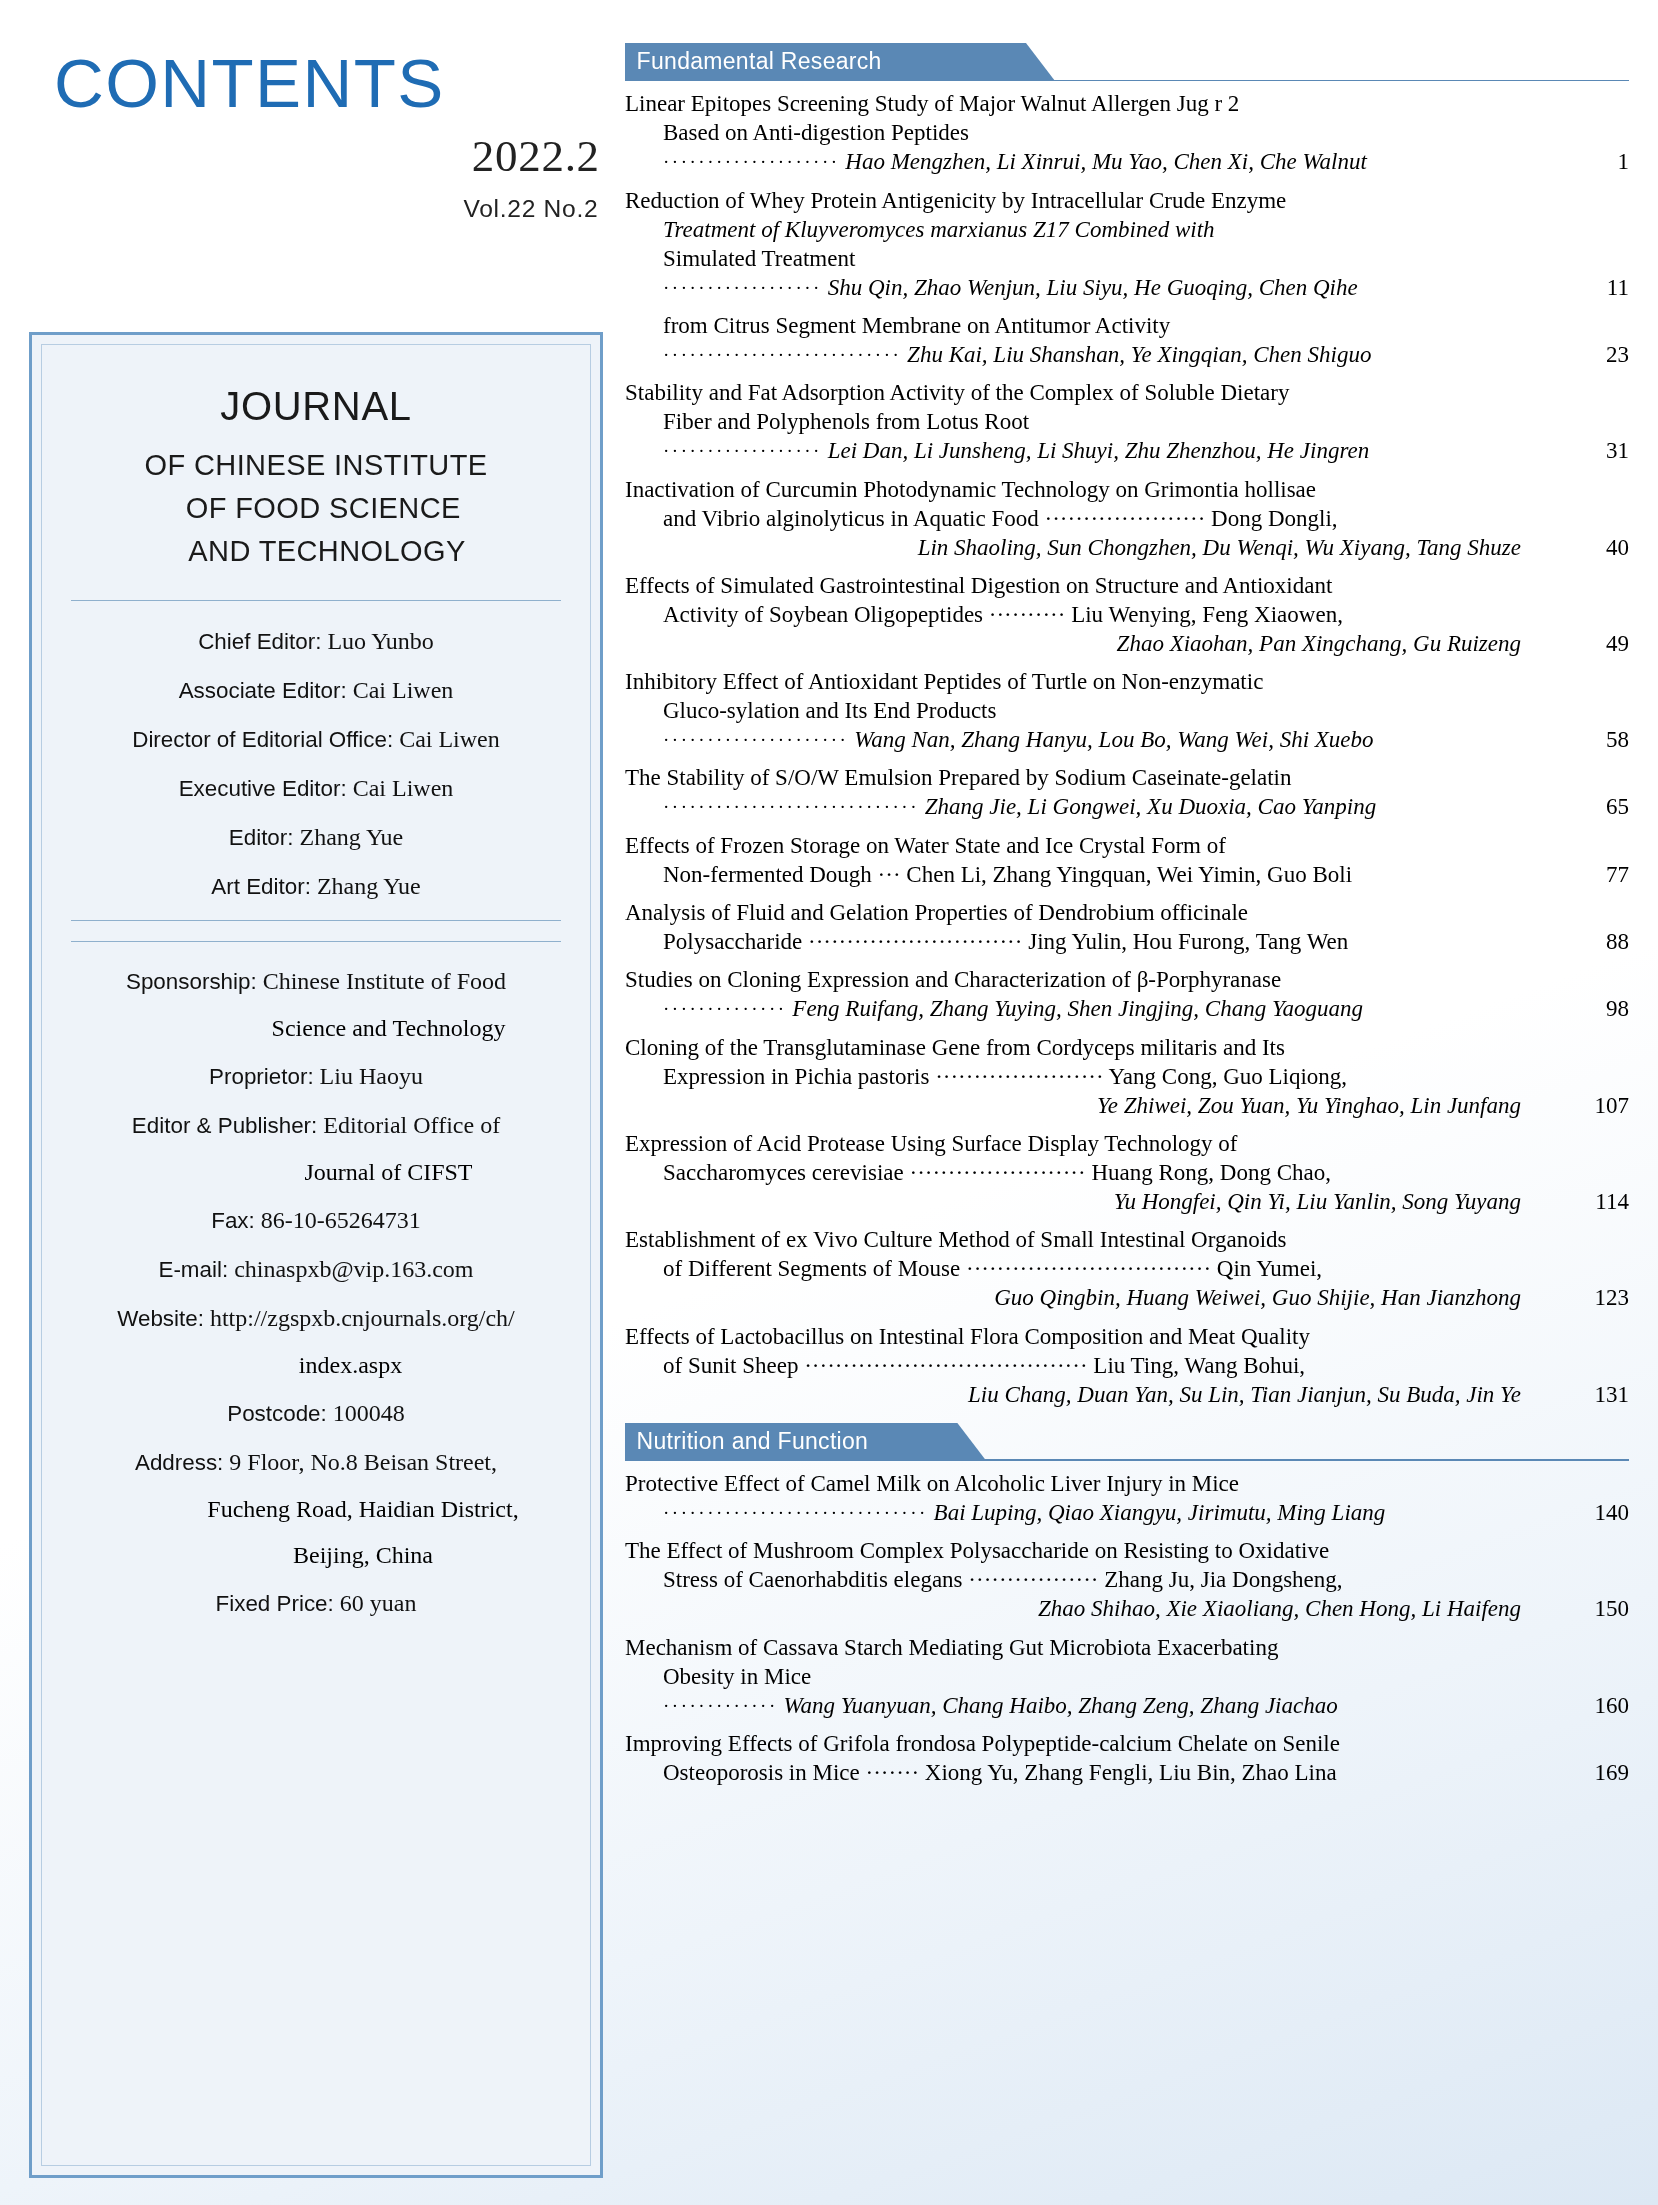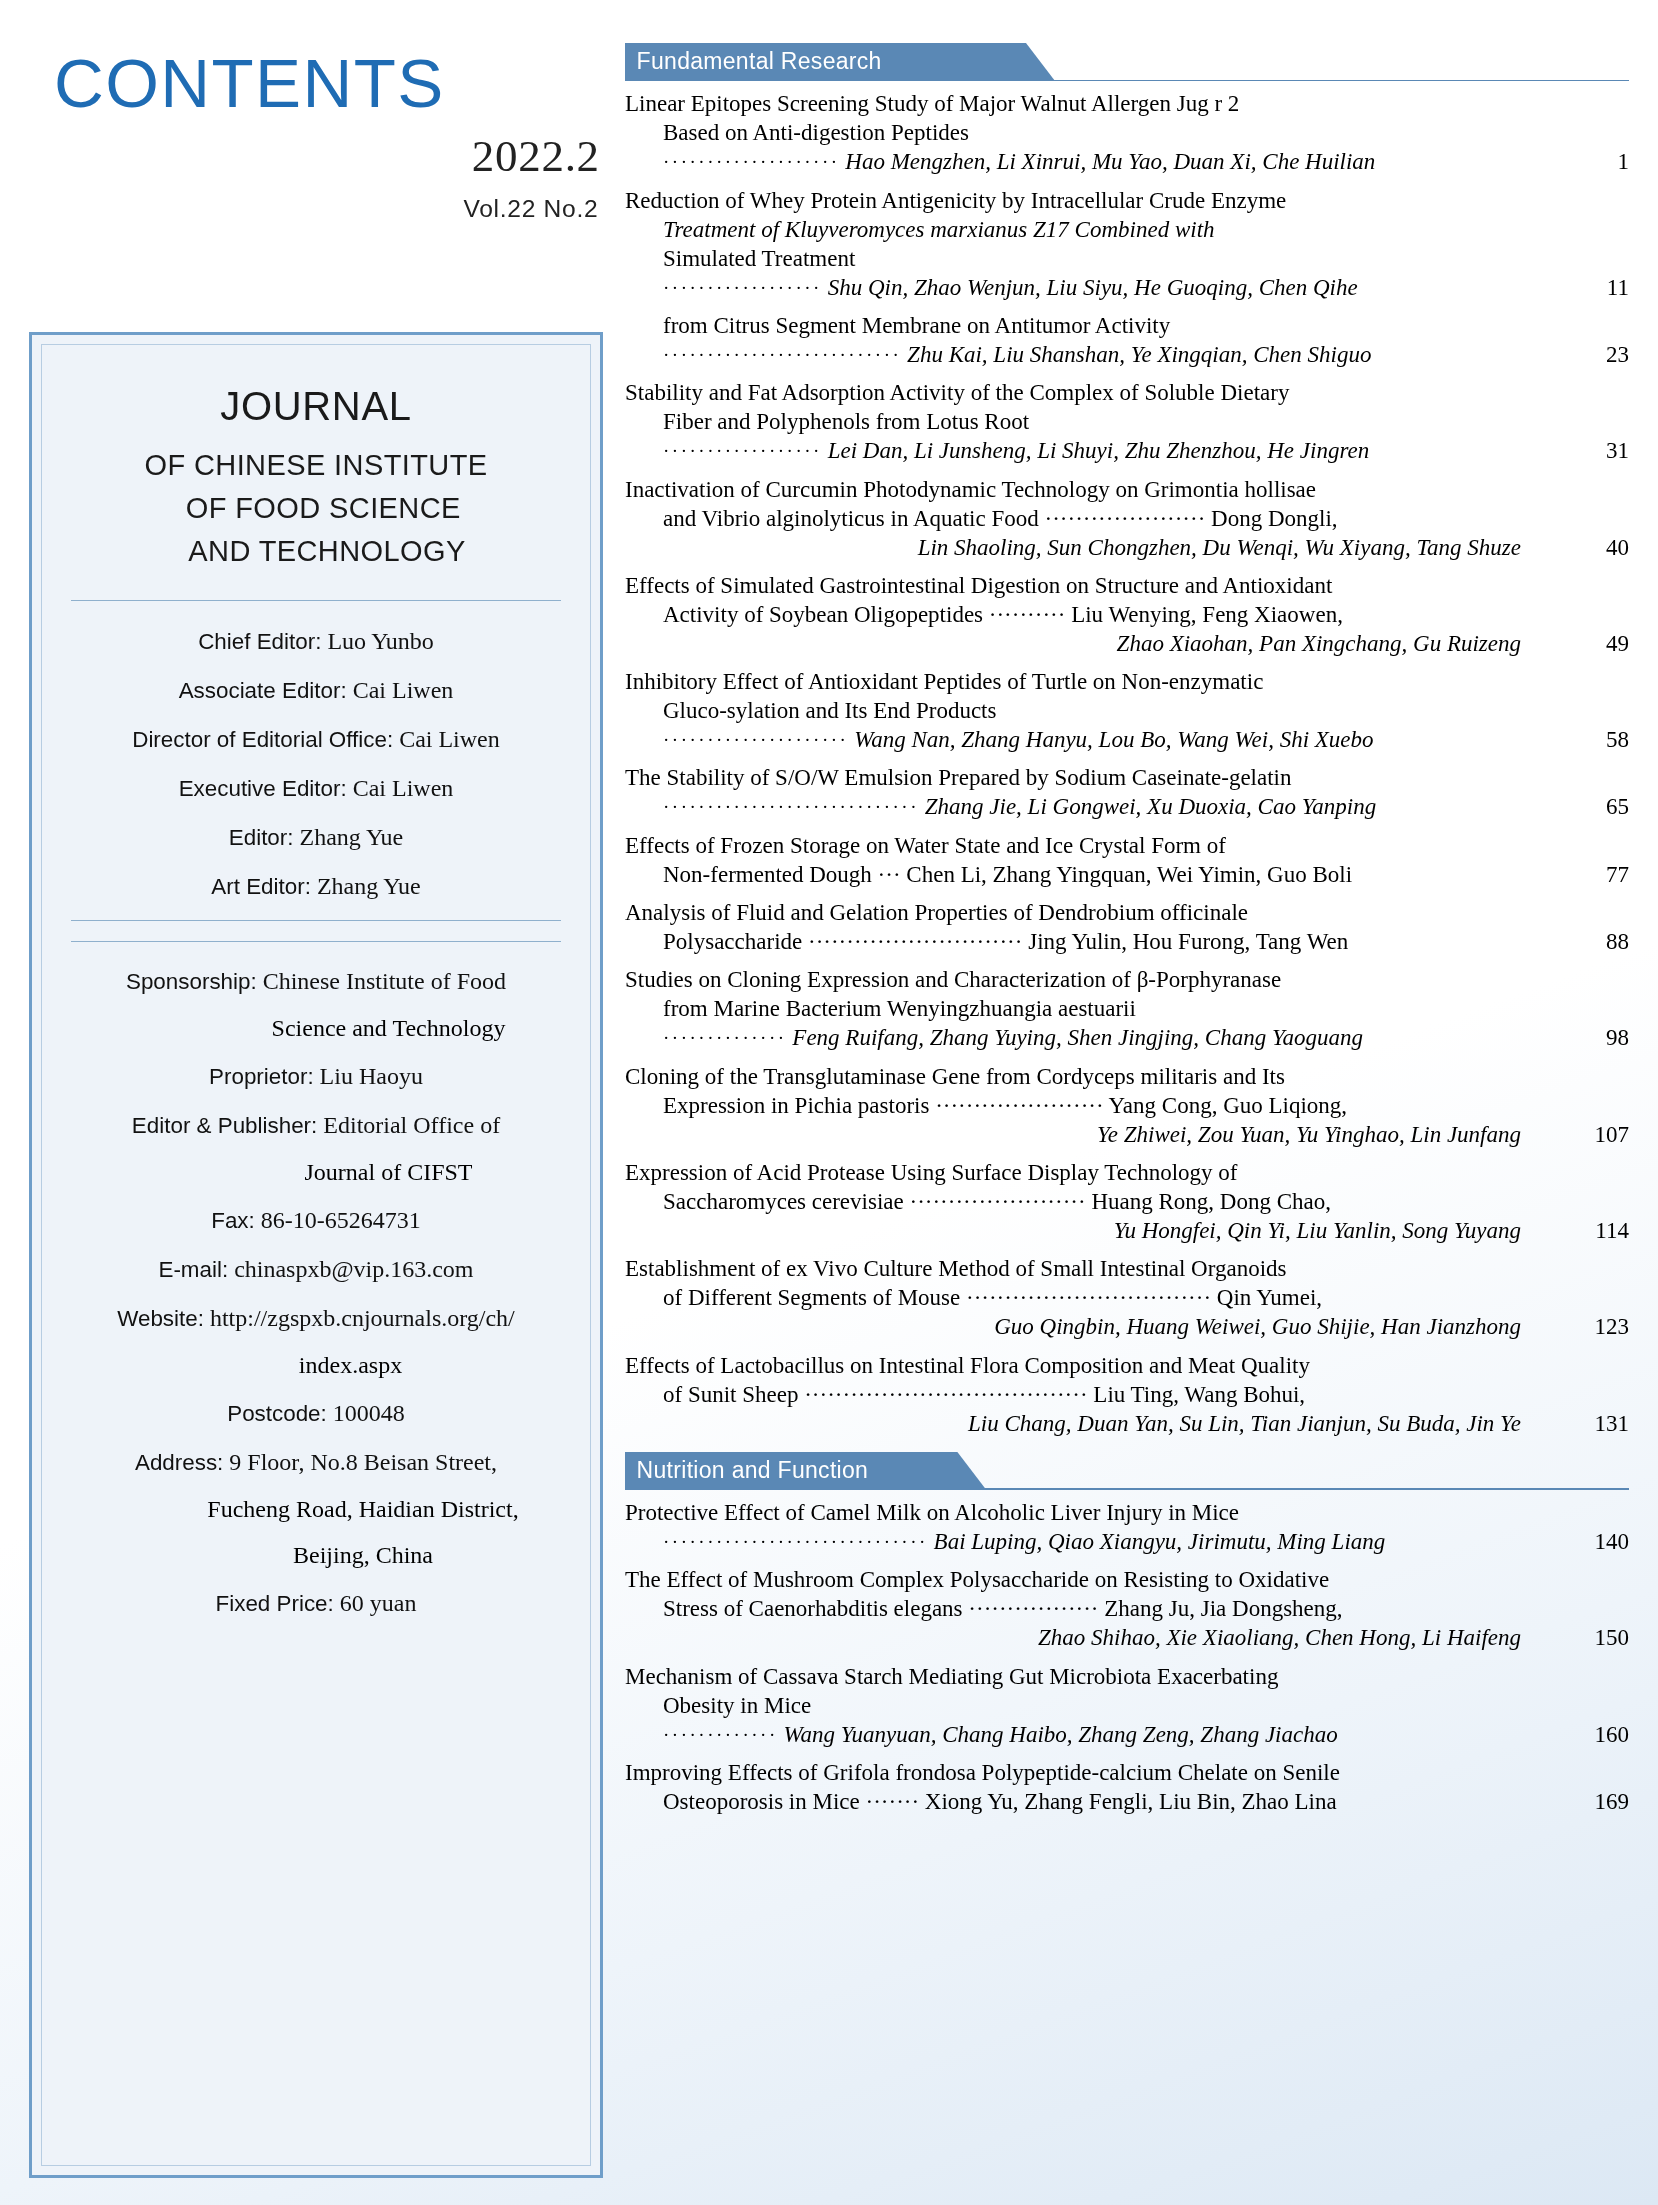--- a/index.html
+++ b/index.html
@@ -259,21 +259,21 @@
     <div class="section-banner">
       <div class="bg"></div>
       <div class="txt">Fundamental Research</div>
       <div class="underline"></div>
     </div>
 
     <div class="entry">
       <span class="ln">Linear Epitopes Screening Study of Major Walnut Allergen Jug r 2</span>
       <span class="ln i1">Based on Anti-digestion Peptides</span>
       <div class="rowflex">
-        <div class="body ln i1"><span class="dots">····················</span> <span class="auth">Hao Mengzhen, Li Xinrui, Mu Yao, Duan Xi, Che Huilian</span></div>
+        <div class="body ln i1"><span class="dots">····················</span> <span class="auth">Hao Mengzhen, Li Xinrui, Mu Yao, Chen Xi, Che Walnut</span></div>
         <div class="pgs">1</div>
       </div>
     </div>
 
     <div class="entry">
       <span class="ln">Reduction of Whey Protein Antigenicity by Intracellular Crude Enzyme</span>
       <span class="ln i1 it">Treatment of Kluyveromyces marxianus Z17 Combined with</span>
       <span class="ln i1">Simulated Treatment</span>
       <div class="rowflex">
         <div class="body ln i1"><span class="dots">··················</span> <span class="auth">Shu Qin, Zhao Wenjun, Liu Siyu, He Guoqing, Chen Qihe</span></div>
@@ -344,21 +344,20 @@
     <div class="entry">
       <span class="ln">Analysis of Fluid and Gelation Properties of Dendrobium officinale</span>
       <div class="rowflex">
         <div class="body ln i1">Polysaccharide ···························· Jing Yulin, Hou Furong, Tang Wen</div>
         <div class="pgs">88</div>
       </div>
     </div>
 
     <div class="entry">
       <span class="ln">Studies on Cloning Expression and Characterization of β-Porphyranase</span>
-      <span class="ln i1">from Marine Bacterium Wenyingzhuangia aestuarii</span>
       <div class="rowflex">
         <div class="body ln i1"><span class="dots">··············</span> <span class="auth">Feng Ruifang, Zhang Yuying, Shen Jingjing, Chang Yaoguang</span></div>
         <div class="pgs">98</div>
       </div>
     </div>
 
     <div class="entry">
       <span class="ln">Cloning of the Transglutaminase Gene from Cordyceps militaris and Its</span>
       <span class="ln i1">Expression in Pichia pastoris ······················ Yang Cong, Guo Liqiong,</span>
       <div class="rowflex">

